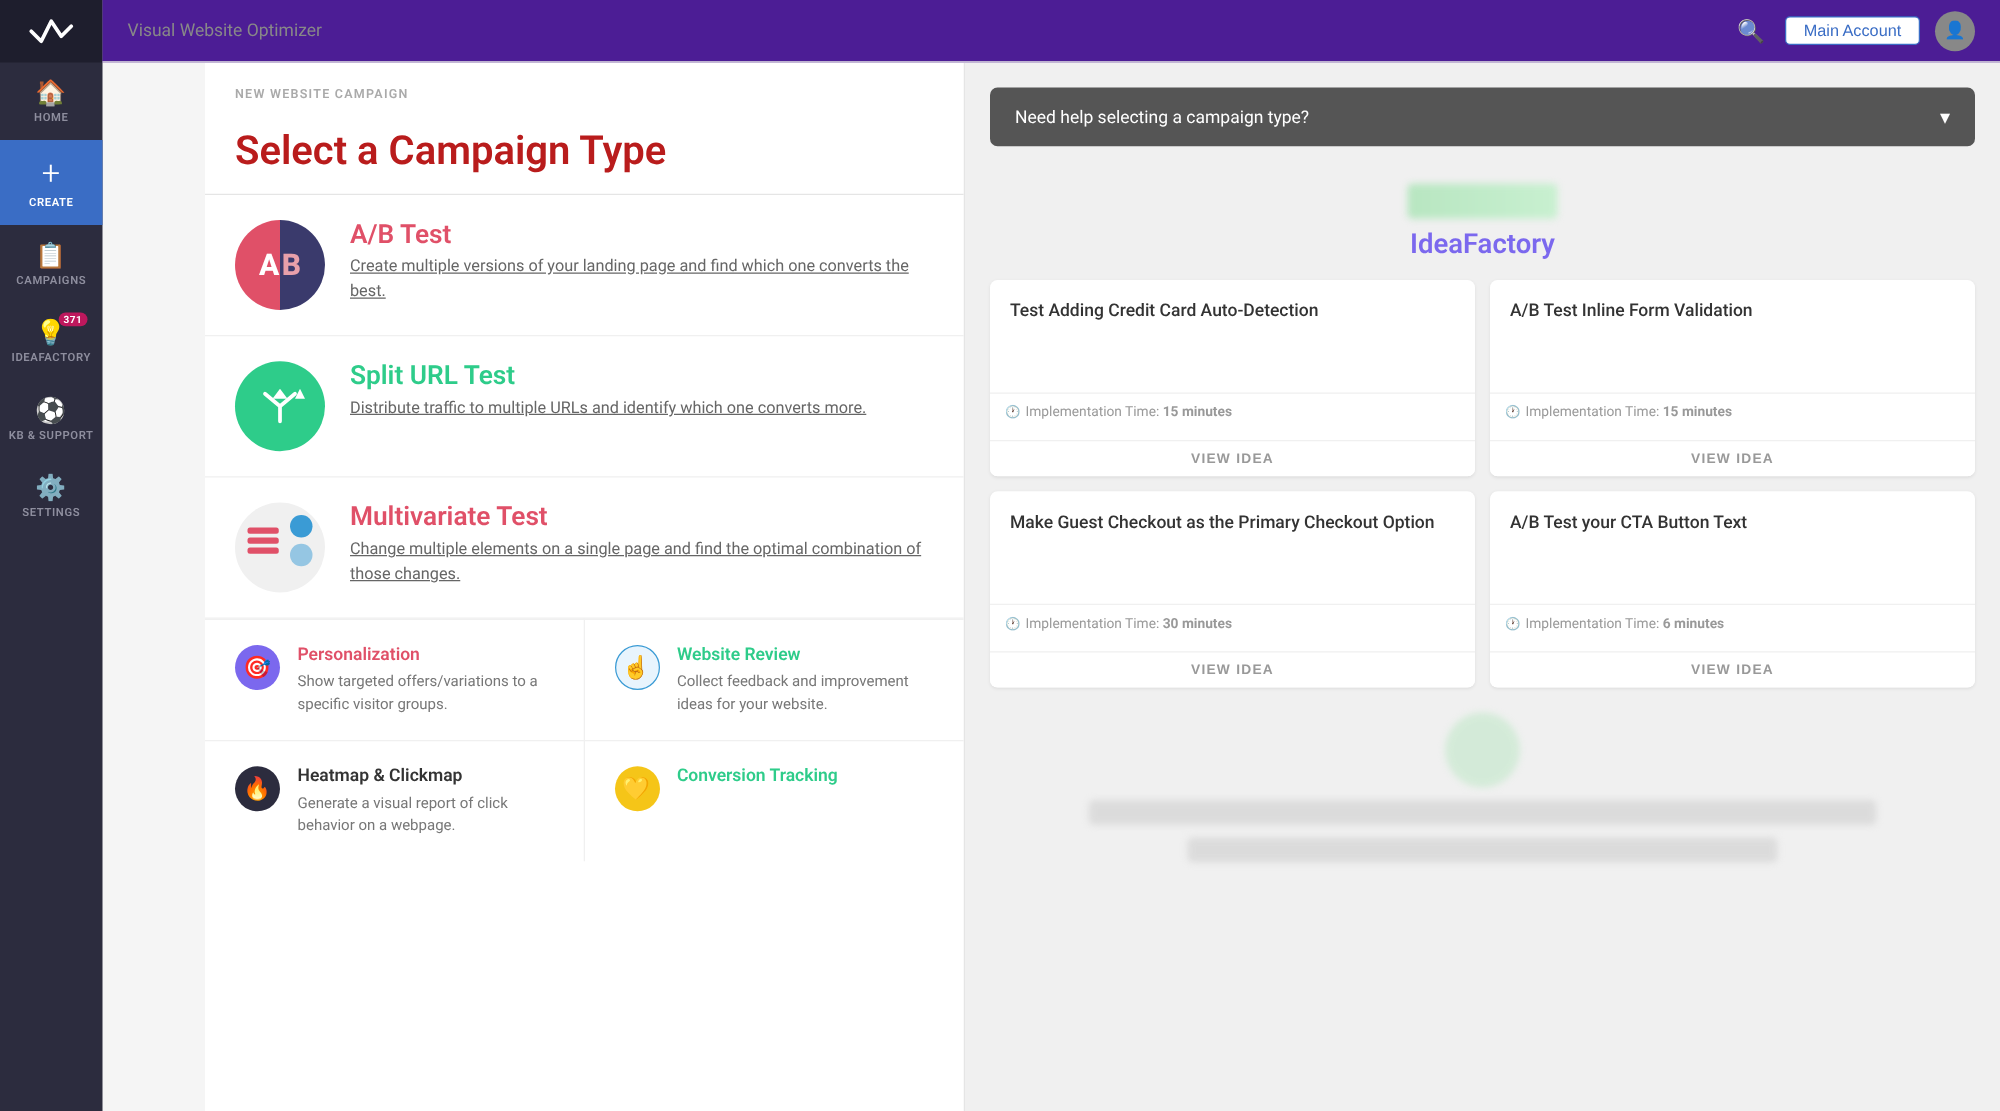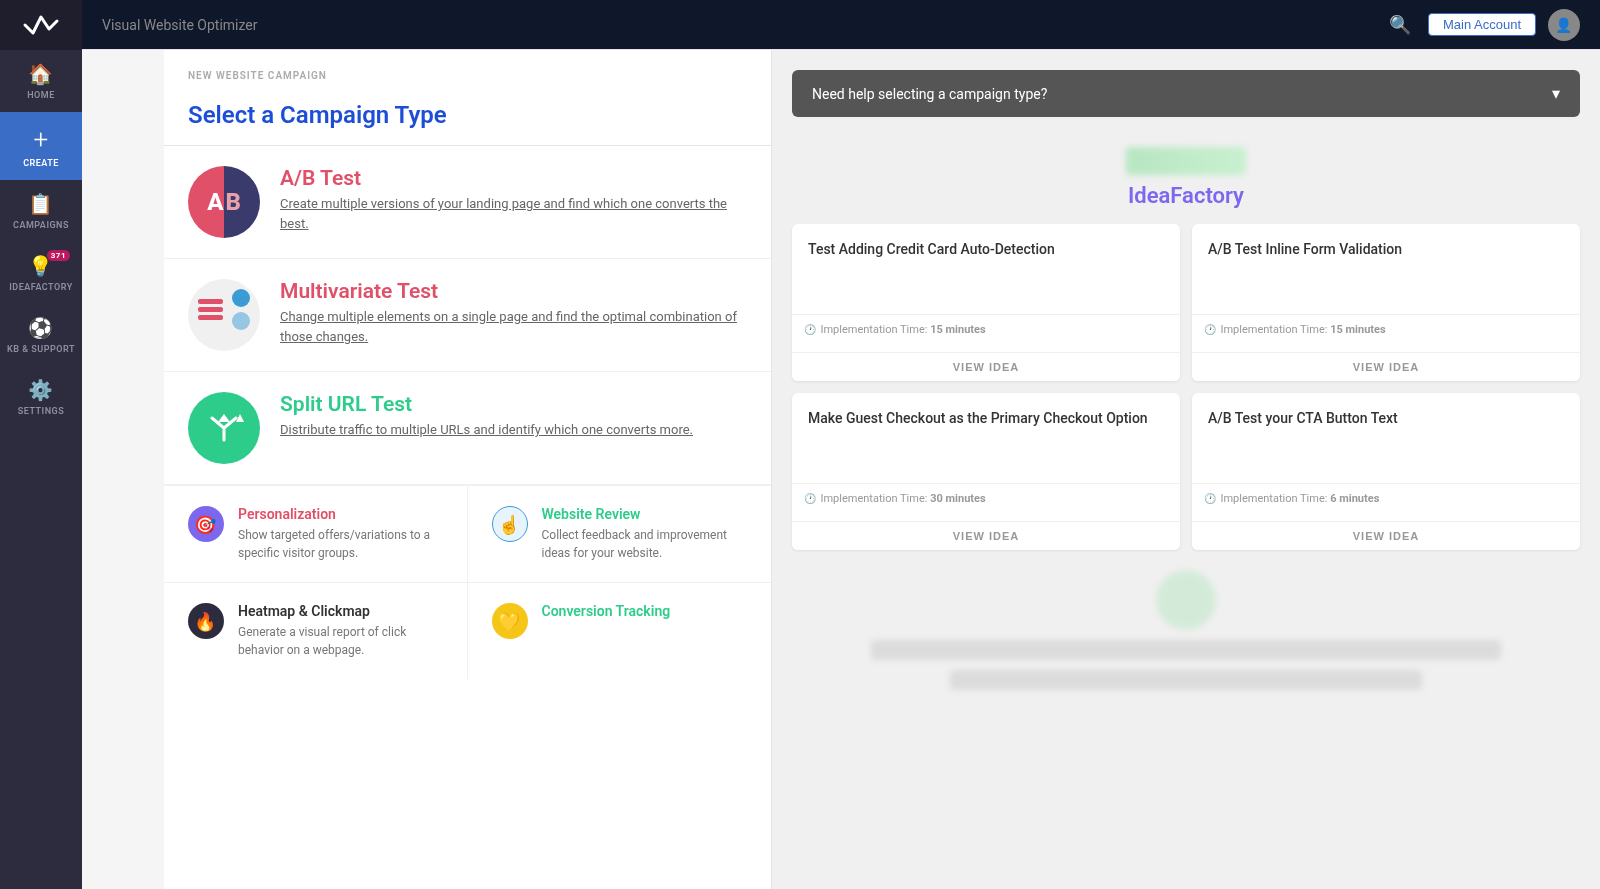--- a/index.html
+++ b/index.html
@@ -52,21 +52,21 @@
       font-weight: 700;
     }
 
     
     .topbar {
       position: absolute;
       top: 0;
       left: 82px;
       right: 0;
       height: 50px;
-      background: #0f172a;
+      background: #4c1d95;
       border-bottom: 1px solid #e5e5e5;
       display: flex;
       align-items: center;
       padding: 0 20px;
       z-index: 10;
       justify-content: space-between;
     }
     .topbar-title { font-size: 14px; color: #888; flex: 1; }
     .topbar-search { margin-right: 16px; cursor: pointer; color: #888; font-size: 18px; }
     .topbar-account-btn {
@@ -117,22 +117,22 @@
     }
     .new-campaign-label {
       font-size: 10px;
       color: #aaa;
       text-transform: uppercase;
       letter-spacing: 1px;
       font-weight: 600;
       margin-bottom: 20px;
     }
     .select-campaign-title {
-      font-size: 24px;
-      color: #1d4ed8;
+      font-size: 32px;
+      color: #b91c1c;
       font-weight: 600;
     }
 
     .campaign-option {
       display: flex;
       align-items: flex-start;
       padding: 20px 24px;
       border-bottom: 1px solid #f0f0f0;
       cursor: pointer;
     }
@@ -388,51 +388,51 @@
             <span style="color:#e8a0aa;">B</span>
         </div>
       </div>
       <div class="campaign-option-text">
         <div class="option-name">A/B Test</div>
         <div class="option-desc">Create multiple versions of your landing page and find which one converts the best.</div>
       </div>
     </div>
 
     <div class="campaign-option">
-      <div class="campaign-icon mv-icon" style="background:#f0f0f0; padding:10px; width:72px; height:72px;">
-        <div style="display:flex;flex-direction:column;gap:3px;flex:1;justify-content:center;">
-          <div style="width:100%;height:5px;background:#e05068;border-radius:2px;"></div>
-          <div style="width:100%;height:5px;background:#e05068;border-radius:2px;"></div>
-          <div style="width:100%;height:5px;background:#e05068;border-radius:2px;"></div>
-        </div>
-        <div style="display:flex;flex-direction:column;gap:5px;margin-left:6px;">
-          <div style="width:18px;height:18px;border-radius:50%;background:#3a9bd5;"></div>
-          <div style="width:18px;height:18px;border-radius:50%;background:#3a9bd5;opacity:0.5;"></div>
-        </div>
-      </div>
-      <div class="campaign-option-text">
-        <div class="option-name">Multivariate Test</div>
-        <div class="option-desc">Change multiple elements on a single page and find the optimal combination of those changes.</div>
-      </div>
-    </div>
-
-    <div class="campaign-option">
       <div class="campaign-icon split-icon">
         <svg width="40" height="40" viewBox="0 0 40 40" fill="none">
           <path d="M20 20 L8 10 M20 20 L32 10 M20 20 L20 32" stroke="white" stroke-width="3" stroke-linecap="round"></path>
           <polygon points="20,6 26,14 14,14" fill="white"></polygon>
           <polygon points="36,6 40,14 32,14" fill="white"></polygon>
         </svg>
       </div>
       <div class="campaign-option-text">
         <div class="option-name green">Split URL Test</div>
         <div class="option-desc">Distribute traffic to multiple URLs and identify which one converts more.</div>
       </div>
     </div>
 
+    <div class="campaign-option">
+      <div class="campaign-icon mv-icon" style="background:#f0f0f0; padding:10px; width:72px; height:72px;">
+        <div style="display:flex;flex-direction:column;gap:3px;flex:1;justify-content:center;">
+          <div style="width:100%;height:5px;background:#e05068;border-radius:2px;"></div>
+          <div style="width:100%;height:5px;background:#e05068;border-radius:2px;"></div>
+          <div style="width:100%;height:5px;background:#e05068;border-radius:2px;"></div>
+        </div>
+        <div style="display:flex;flex-direction:column;gap:5px;margin-left:6px;">
+          <div style="width:18px;height:18px;border-radius:50%;background:#3a9bd5;"></div>
+          <div style="width:18px;height:18px;border-radius:50%;background:#3a9bd5;opacity:0.5;"></div>
+        </div>
+      </div>
+      <div class="campaign-option-text">
+        <div class="option-name">Multivariate Test</div>
+        <div class="option-desc">Change multiple elements on a single page and find the optimal combination of those changes.</div>
+      </div>
+    </div>
+
     <div class="bottom-grid">
 
       <div class="bottom-item">
         <div class="bottom-icon purple">🎯</div>
         <div class="bottom-item-text">
           <div class="item-name">Personalization</div>
           <div class="item-desc">Show targeted offers/variations to a specific visitor groups.</div>
         </div>
       </div>
 

